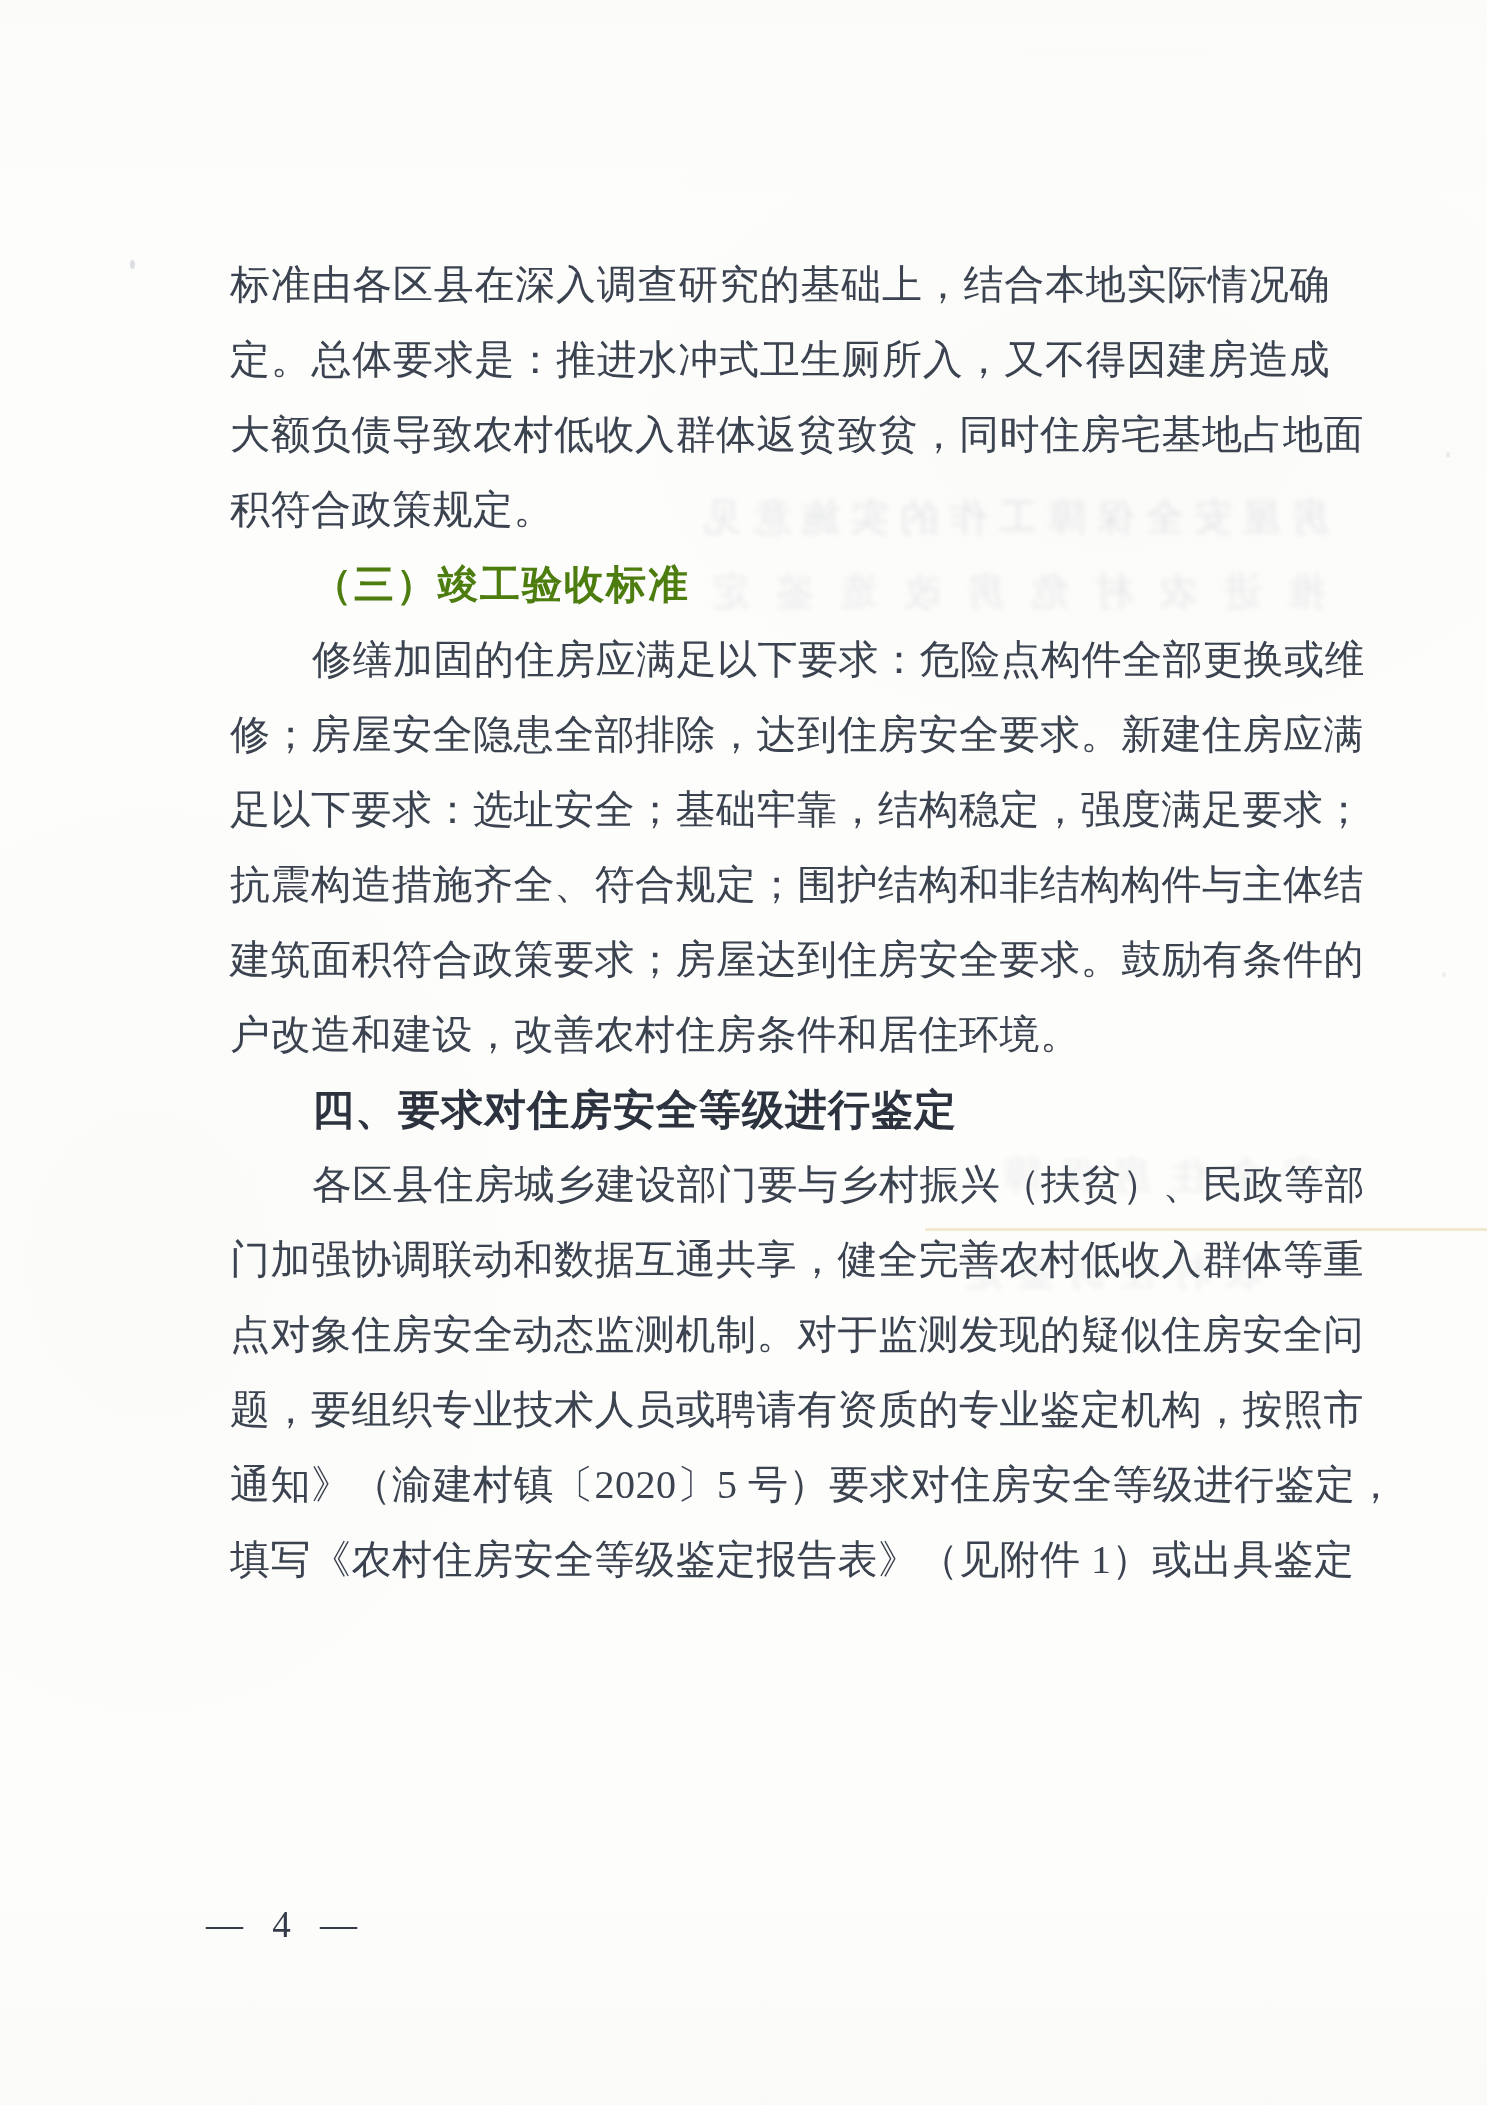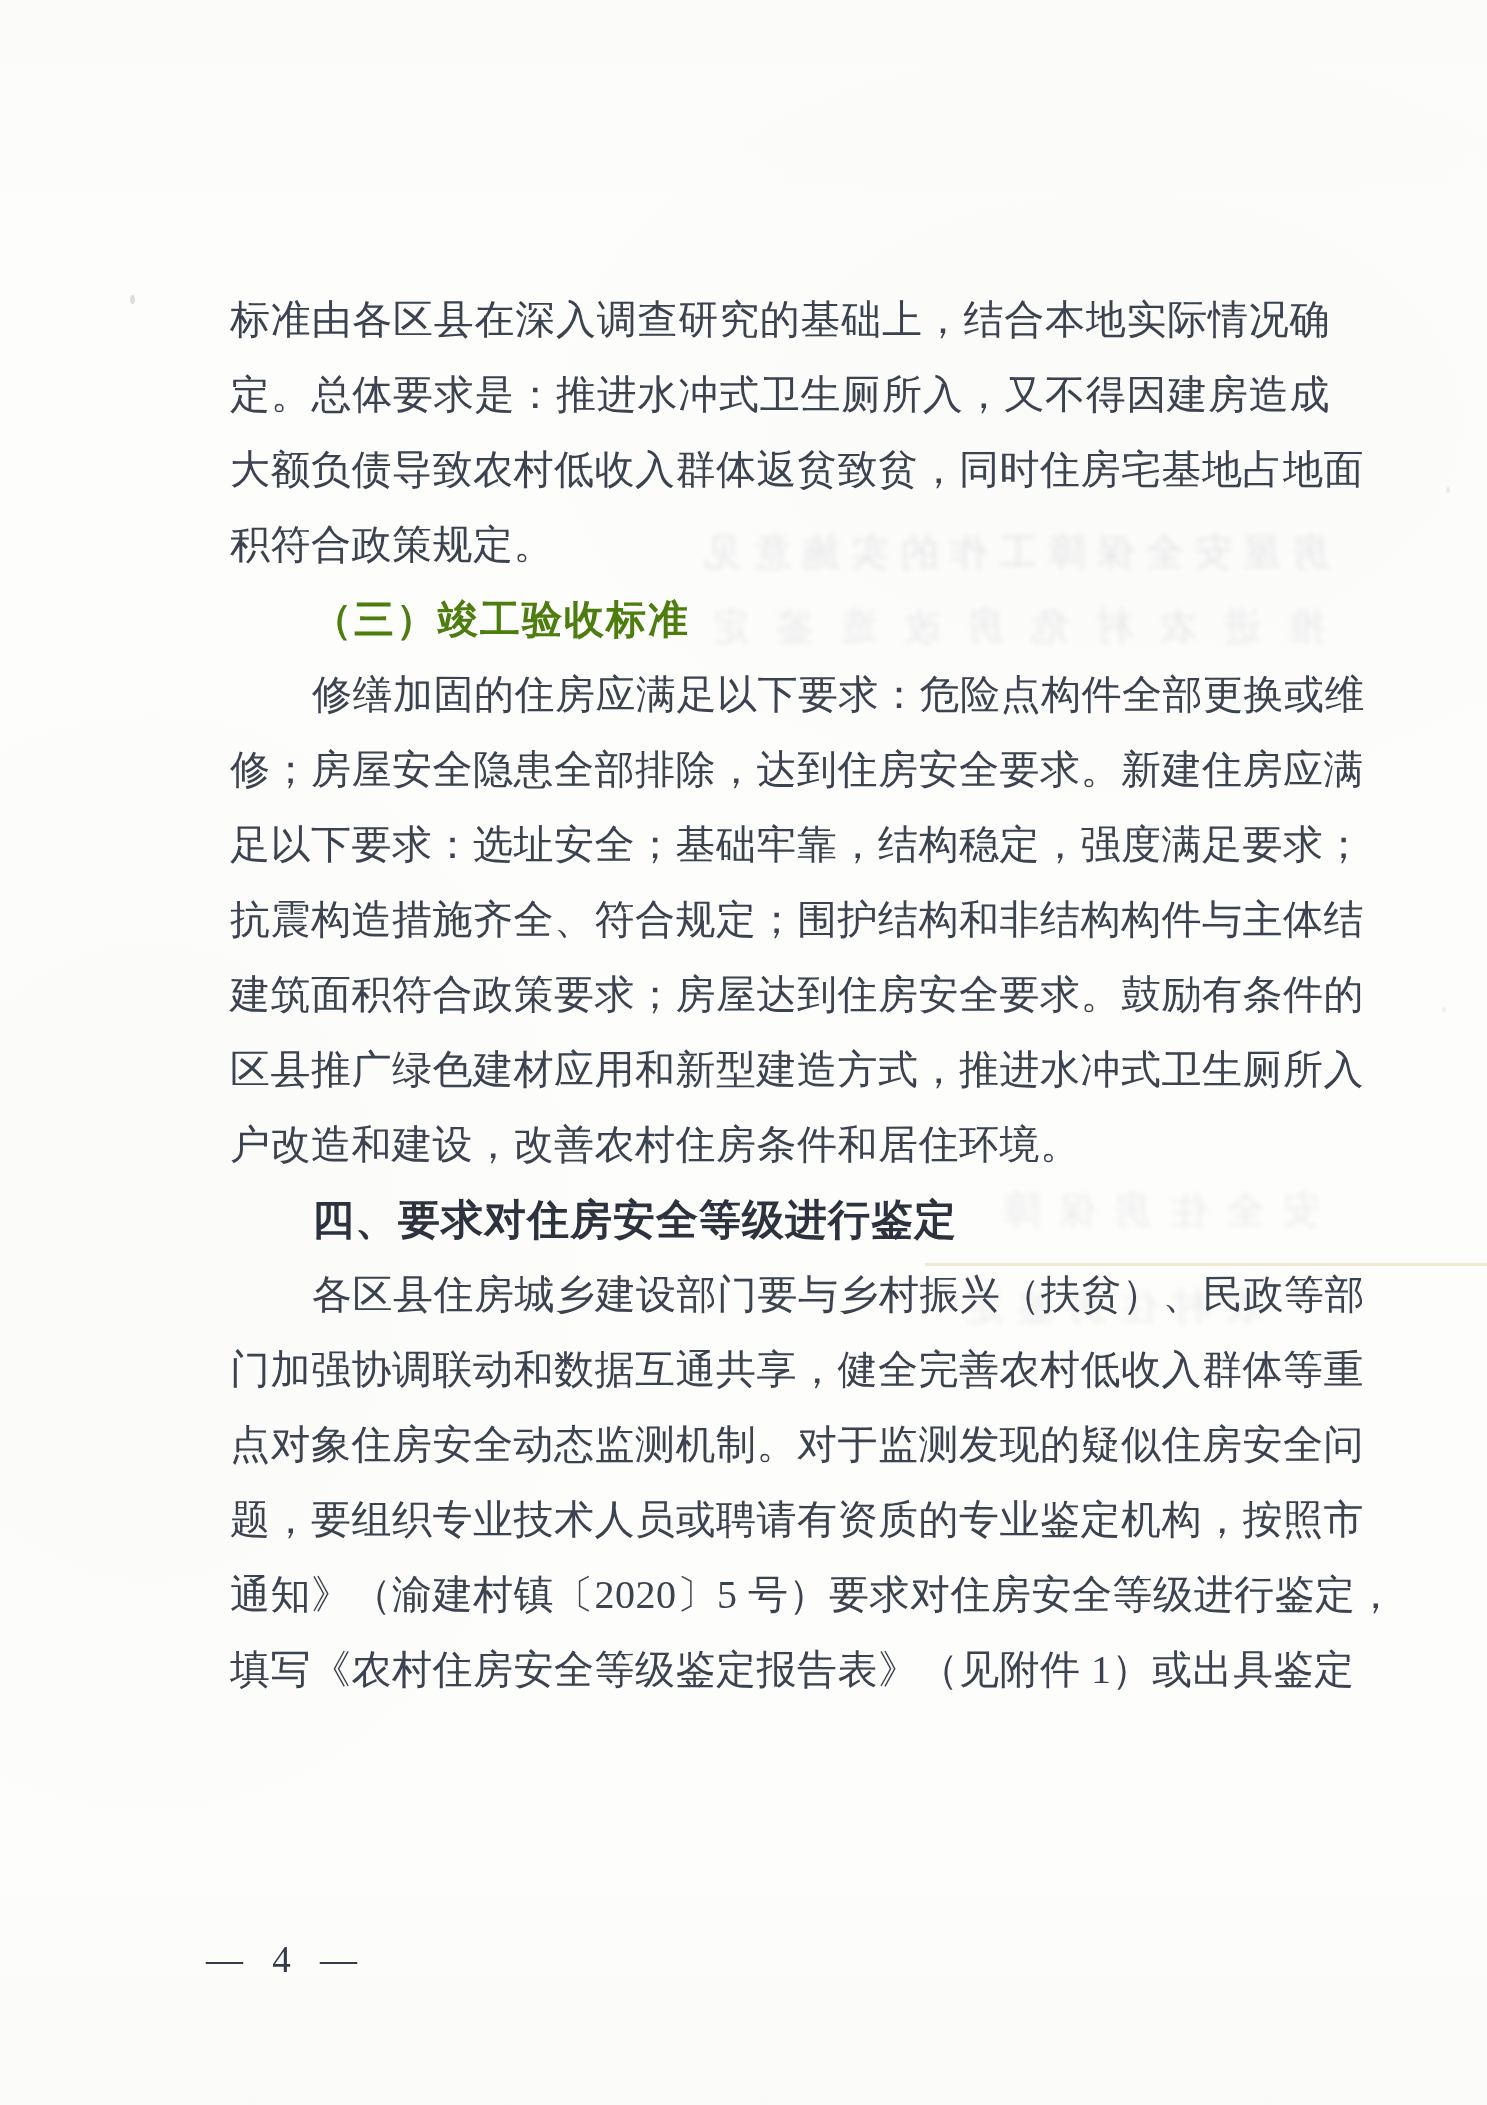--- a/index.html
+++ b/index.html
@@ -8,21 +8,21 @@
     position: relative;
     overflow: hidden;
     background: #fdfdfb;
     background-image:
       radial-gradient(ellipse 900px 600px at 75% 20%, rgba(120,120,110,0.018), transparent 70%),
       radial-gradient(ellipse 700px 900px at 10% 60%, rgba(100,100,100,0.015), transparent 70%),
       linear-gradient(180deg, rgba(0,0,0,0.008), rgba(0,0,0,0) 12%, rgba(0,0,0,0) 88%, rgba(0,0,0,0.012));
     font-family: "Liberation Serif", "DejaVu Serif", serif;
   }
 
-  .scan-page { position: absolute; inset: 0; margin-top: 35px; }
+  .scan-page { position: absolute; inset: 0; }
 
   
   .text-block {
     position: absolute;
     left: 230px; top: 247px;
     width: 1100px;
     color: #3c4350;
   }
   .line {
     height: 75px;
@@ -120,21 +120,20 @@
     <div class="line justify">标准由各区县在深入调查研究的基础上，结合本地实际情况确</div>
     <div class="line justify">定。总体要求是：推进水冲式卫生厕所入，又不得因建房造成</div>
     <div class="line justify">大额负债导致农村低收入群体返贫致贫，同时住房宅基地占地面</div>
     <div class="line">积符合政策规定。</div>
     <div class="line heading-kai indent">（三）竣工验收标准</div>
     <div class="line justify indent">修缮加固的住房应满足以下要求：危险点构件全部更换或维</div>
     <div class="line justify">修；房屋安全隐患全部排除，达到住房安全要求。新建住房应满</div>
     <div class="line justify">足以下要求：选址安全；基础牢靠，结构稳定，强度满足要求；</div>
     <div class="line justify">抗震构造措施齐全、符合规定；围护结构和非结构构件与主体结</div>
     <div class="line justify">建筑面积符合政策要求；房屋达到住房安全要求。鼓励有条件的</div>
-    <div class="line justify">区县推广绿色建材应用和新型建造方式，推进水冲式卫生厕所入</div>
     <div class="line">户改造和建设，改善农村住房条件和居住环境。</div>
     <div class="line heading-hei indent">四、要求对住房安全等级进行鉴定</div>
     <div class="line justify indent">各区县住房城乡建设部门要与乡村振兴（扶贫）、民政等部</div>
     <div class="line justify">门加强协调联动和数据互通共享，健全完善农村低收入群体等重</div>
     <div class="line justify">点对象住房安全动态监测机制。对于监测发现的疑似住房安全问</div>
     <div class="line justify">题，要组织专业技术人员或聘请有资质的专业鉴定机构，按照市</div>
     <div class="line justify">通知》（渝建村镇〔2020〕5 号）要求对住房安全等级进行鉴定，</div>
     <div class="line justify">填写《农村住房安全等级鉴定报告表》（见附件 1）或出具鉴定</div>
   </div>
 

